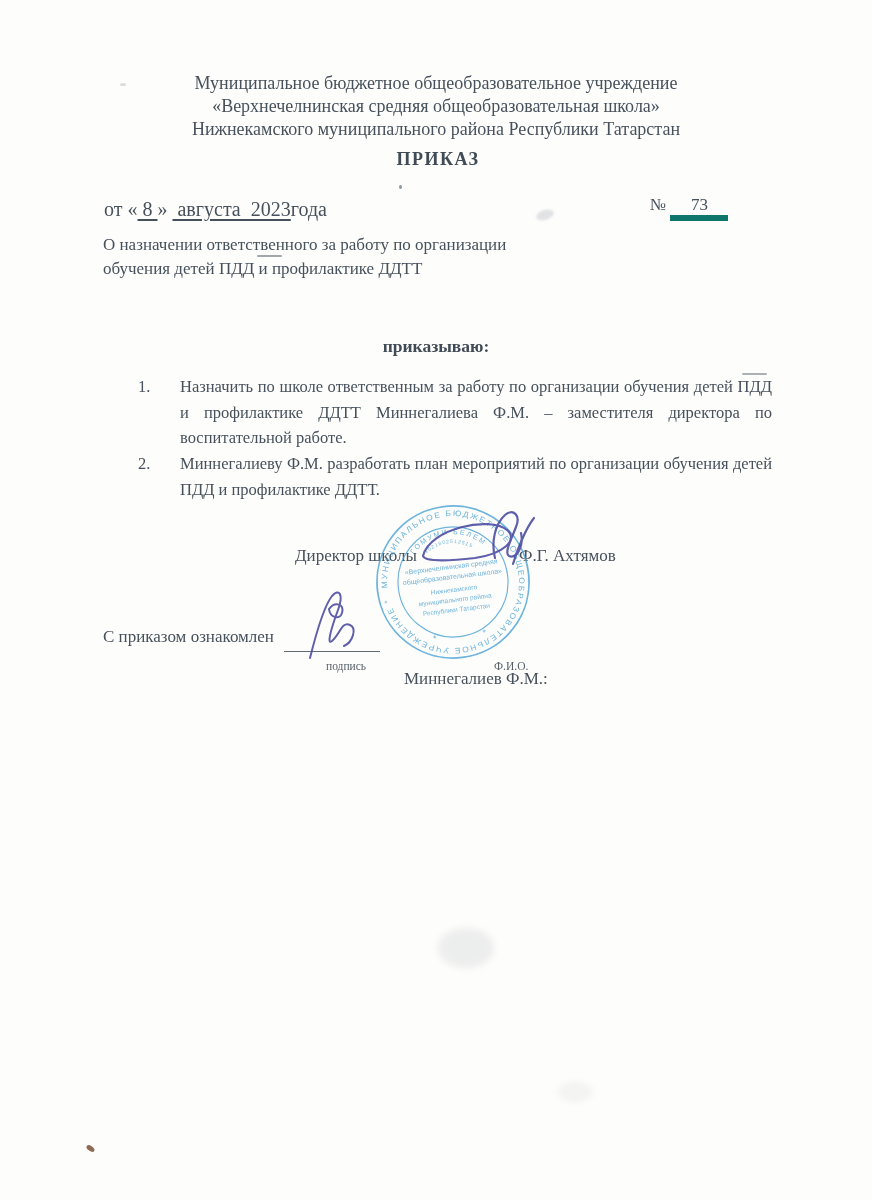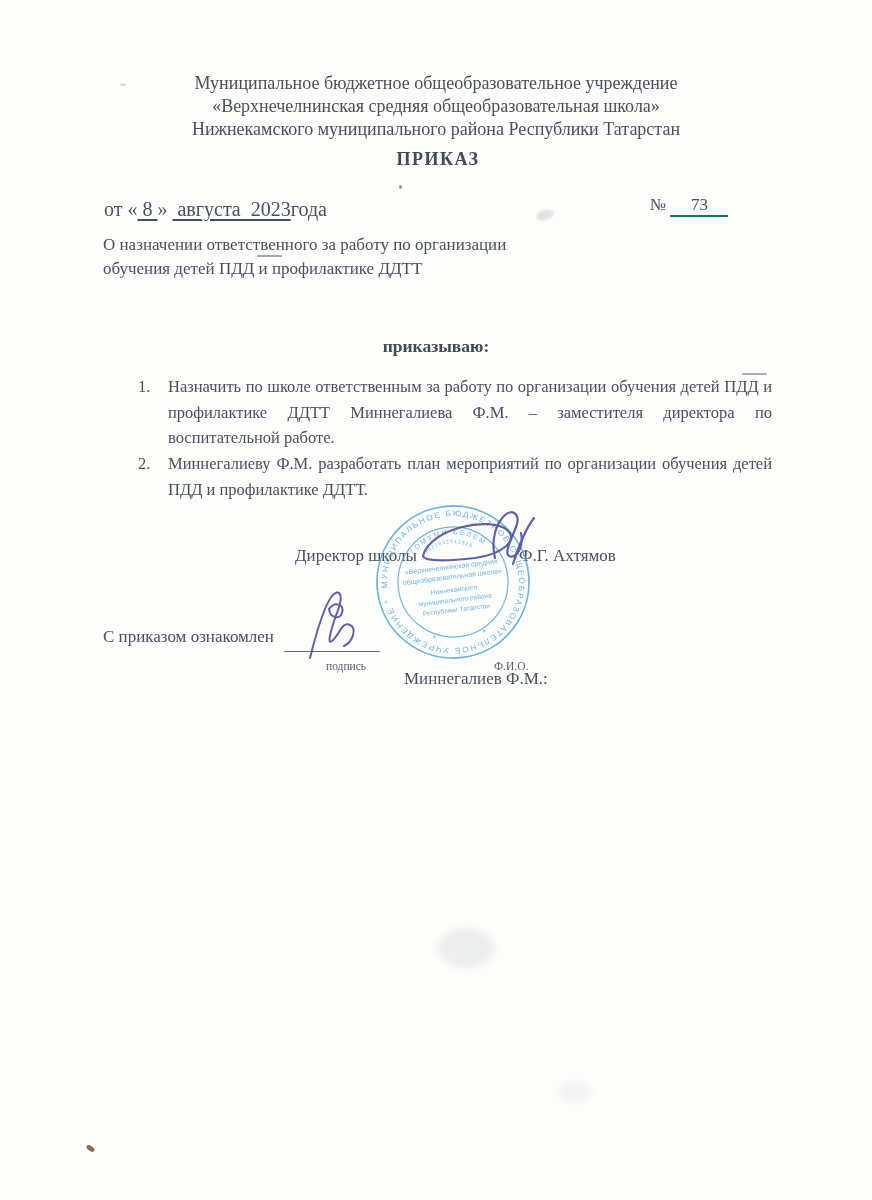--- a/index.html
+++ b/index.html
@@ -15,30 +15,30 @@
   .org-header { position:absolute; top:72px; left:0; width:100%;
     text-align:center; font-size:18px; line-height:23px; }
   .order-title { position:absolute; top:149px; left:2px; width:100%;
     text-align:center; font-weight:bold; font-size:18px; letter-spacing:1.5px;
     color:#414b55; }
   
   .date-row { position:absolute; top:198px; left:104px; font-size:20px; white-space:pre; }
   .u { text-decoration:underline; text-underline-offset:3px; }
   .num-group { position:absolute; top:195px; left:650px; font-size:17px; }
   .num-value { display:inline-block; min-width:58px; text-align:center;
-    border-bottom:2px solid #0f766e; }
+    border-bottom:6px solid #0f766e; }
   
   .subject { position:absolute; top:233px; left:103px; font-size:17px; line-height:24px; }
   
   .resolution { position:absolute; top:336px; left:0; width:100%;
     text-align:center; font-weight:bold; font-size:17.5px; color:#414b55; }
   
   .item { position:absolute; left:138px; width:634px; font-size:16.5px; line-height:25.5px; }
   .item .num { position:absolute; left:0; top:0; }
-  .item .txt { margin-left:30px; text-align:justify; }
+  .item .txt { margin-left:42px; text-align:justify; }
   .item1 { top:374px; }
   .item2 { top:451px; }
   
   .director-label { position:absolute; top:546px; left:295px; font-size:17px; }
   .director-name  { position:absolute; top:546px; left:519px; font-size:17px; }
   
   .stamp { position:absolute; left:370px; top:501px; width:166px; height:162px;
     transform:rotate(-7deg); opacity:.8; }
   
   .sign-director { position:absolute; left:405px; top:498px; width:150px; height:92px; }

